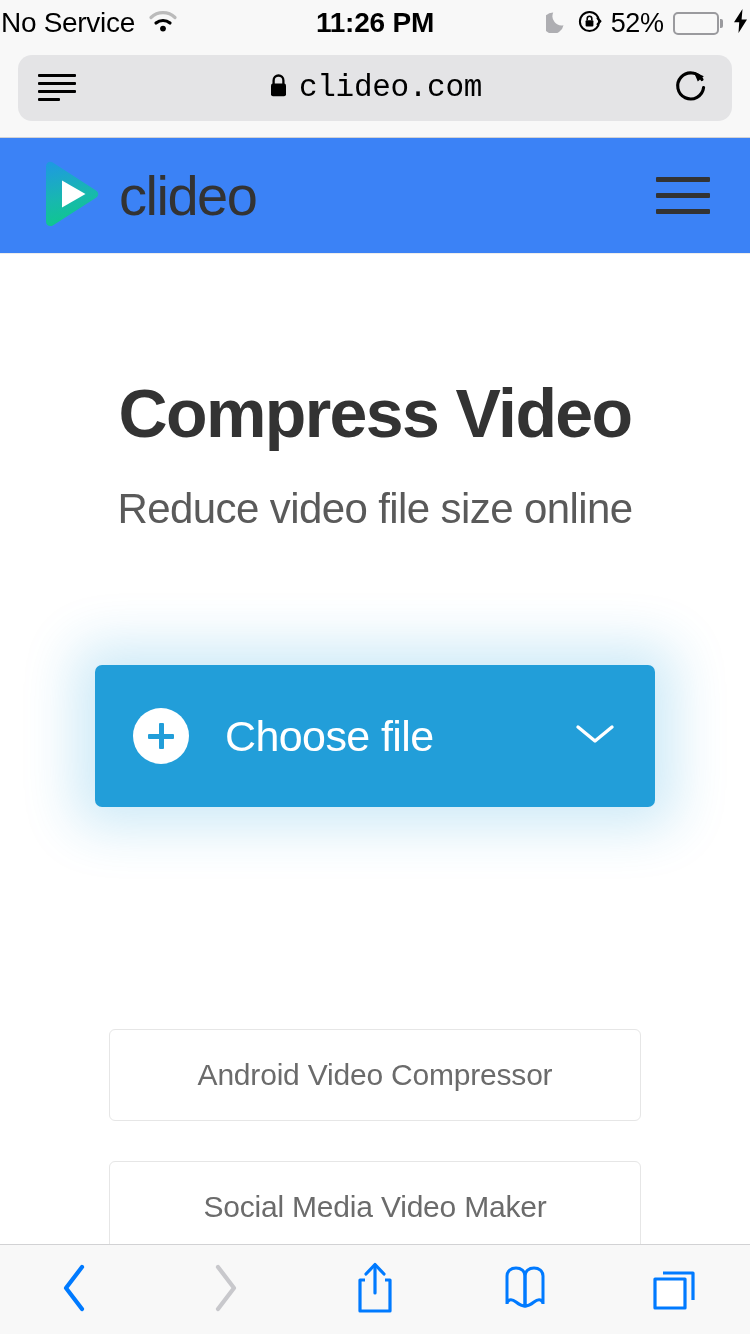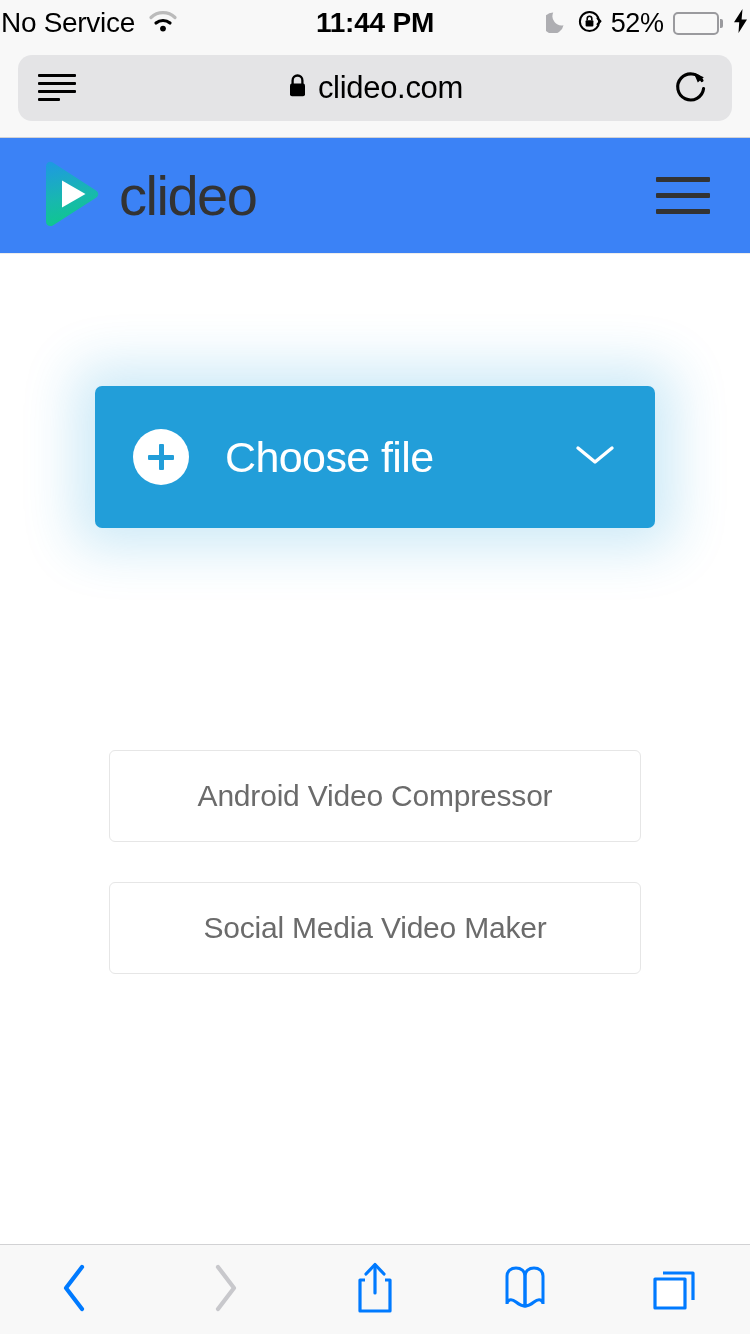--- a/index.html
+++ b/index.html
@@ -59,20 +59,21 @@
     padding:0 18px 8px 18px;
     border-bottom:1px solid #d2d2d4;
   }
   .urlbar {
     flex:1; height:66px;
     background:#e4e4e6;
     border-radius:14px;
     display:flex; align-items:center;
     padding:0 20px;
     position:relative;
+    font-family:Liberation Mono, monospace;
   }
   .reader-icon { display:flex; flex-direction:column; gap:5px; width:38px; }
   .reader-icon i { display:block; height:3px; background:#000; border-radius:1px; }
   .reader-icon i:nth-child(1){ width:100%; }
   .reader-icon i:nth-child(2){ width:100%; }
   .reader-icon i:nth-child(3){ width:100%; }
   .reader-icon i:nth-child(4){ width:58%; }
   .url-center {
     position:absolute; left:0; right:0;
     display:flex; align-items:center; justify-content:center; gap:10px;
@@ -185,21 +186,21 @@
       <span class="sb-carrier">No Service</span>
       <span>
         <svg width="32" height="24" viewBox="0 0 32 24">
           <path d="M4 8.5 A17 17 0 0 1 28 8.5" fill="none" stroke="#bbbbbb" stroke-width="3.2" stroke-linecap="round"></path>
           <path d="M9 14 A11 11 0 0 1 23 14" fill="none" stroke="#000" stroke-width="3.2" stroke-linecap="round"></path>
           <circle cx="16" cy="19.6" r="2.9" fill="#000"></circle>
         </svg>
       </span>
     </div>
     <div class="sb-center">
-      <span class="sb-time">11:44 PM</span>
+      <span class="sb-time">11:26 PM</span>
     </div>
     <div class="sb-right">
       <span>
         <svg width="22" height="24" viewBox="0 0 22 24">
           <path d="M17.5 16.2 A9.2 9.2 0 0 1 7.2 3.6 A10.6 10.6 0 1 0 17.5 16.2 Z" fill="#aeaeb2"></path>
         </svg>
       </span>
       <span>
         <svg width="25" height="25" viewBox="0 0 25 25">
           <circle cx="12.5" cy="12.5" r="9.6" fill="none" stroke="#000" stroke-width="2"></circle>
@@ -266,20 +267,24 @@
     </div>
     <div class="hamburger">
       <i></i>
         <i></i>
         <i></i>
     </div>
   </div>
 
   <div class="page">
 
+    <div class="hero">
+      <h1>Compress Video</h1>
+      <p>Reduce video file size online</p>
+    </div>
 
     <div class="cta-zone">
       <div class="choose-file">
         <span class="plus-circle"></span>
         <span class="choose-label">Choose file</span>
         <span class="chev-down">
           <svg width="44" height="28" viewBox="0 0 44 28">
             <path d="M5 7 L22 21 L39 7" fill="none" stroke="#ffffff" stroke-width="3.4" stroke-linecap="round" stroke-linejoin="round"></path>
           </svg>
         </span>

